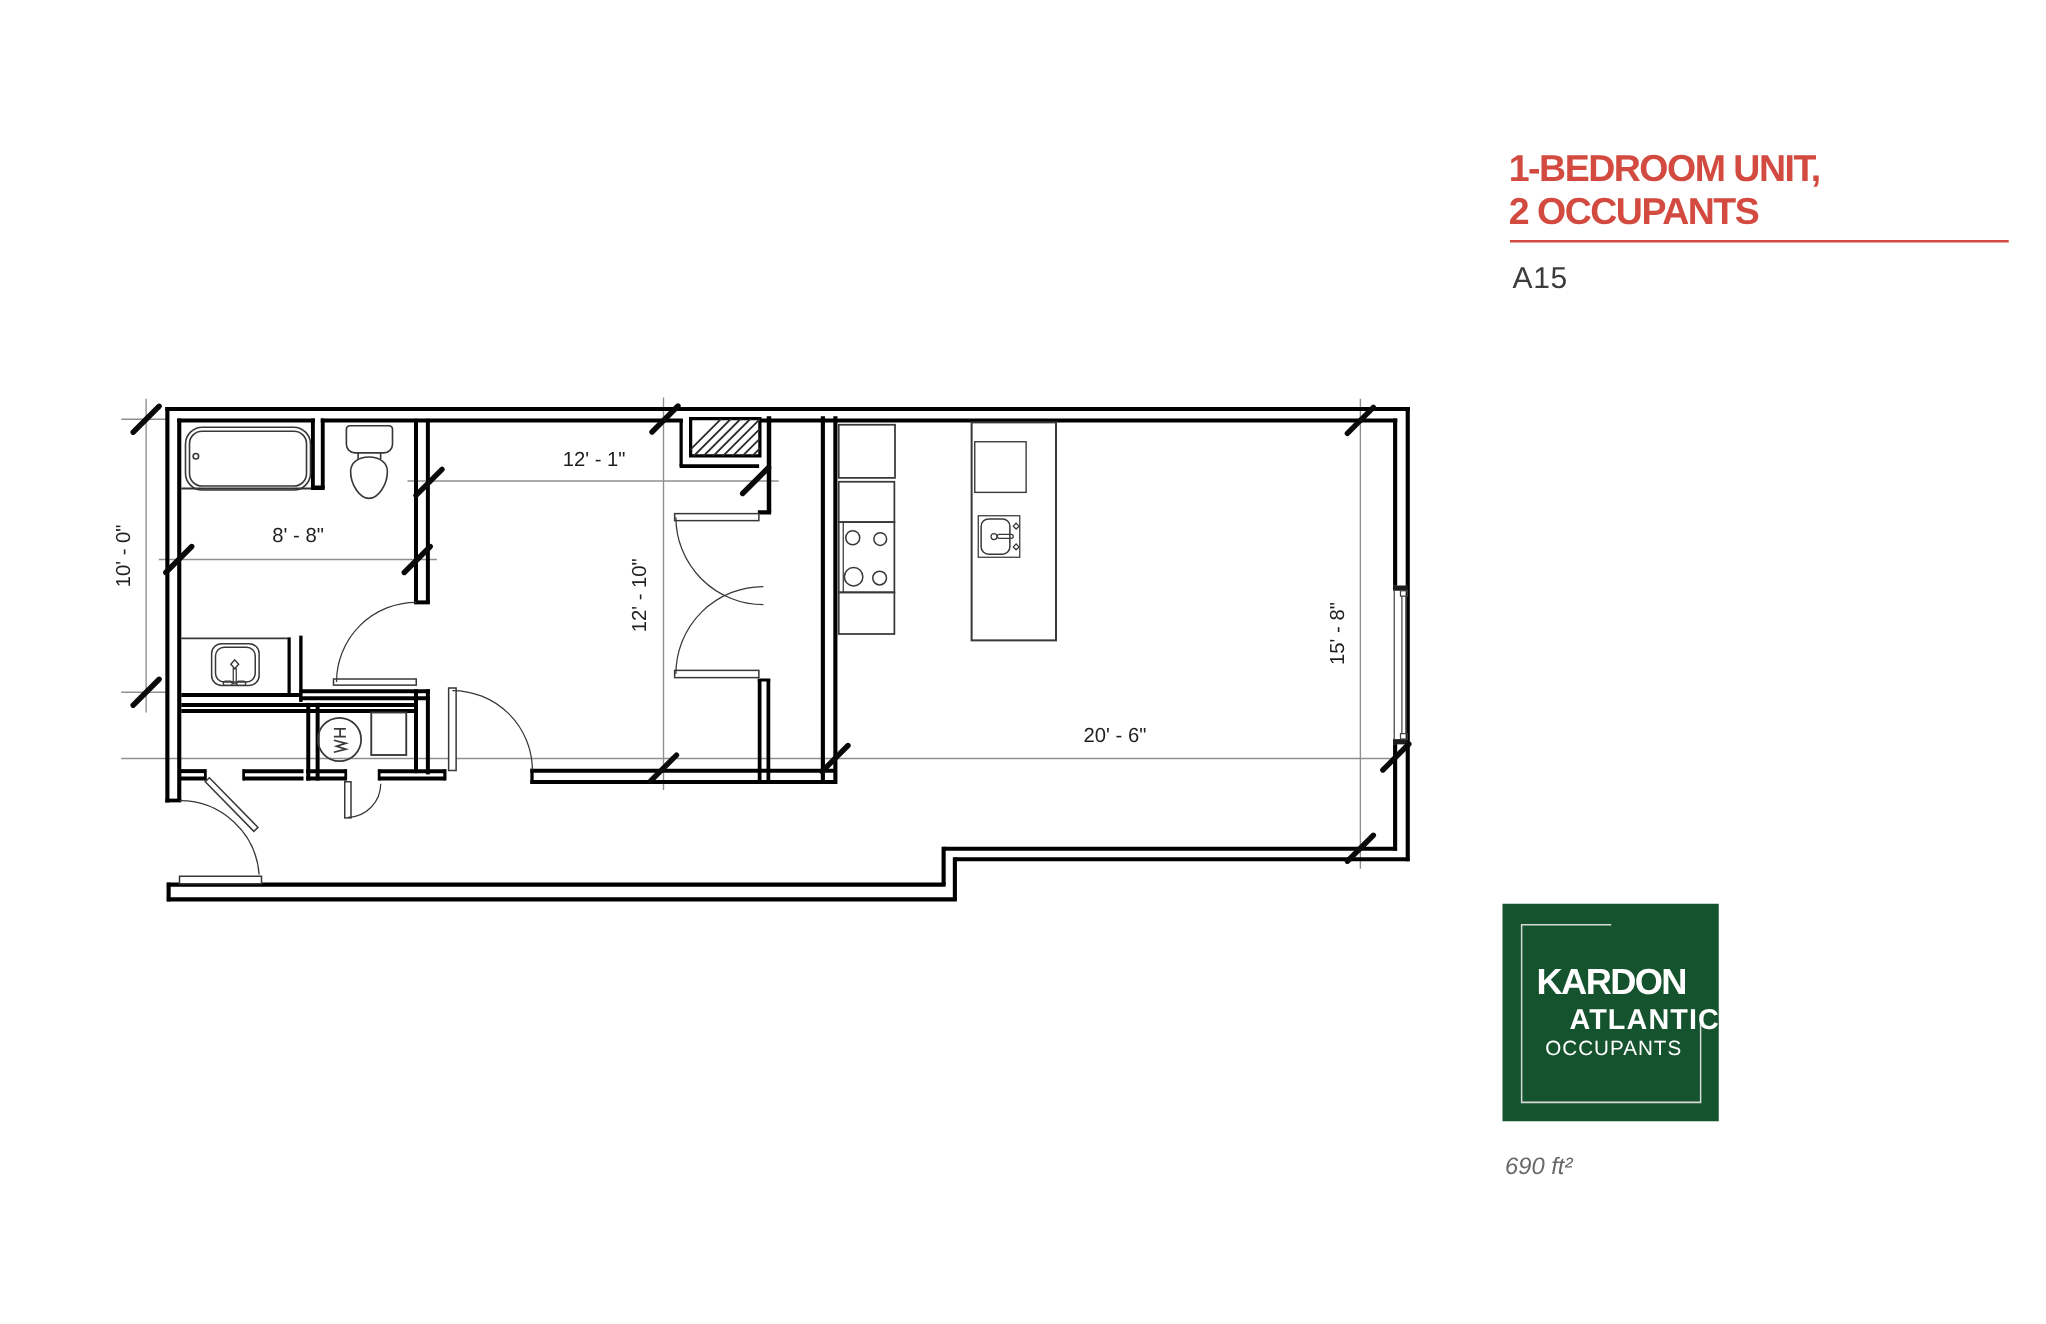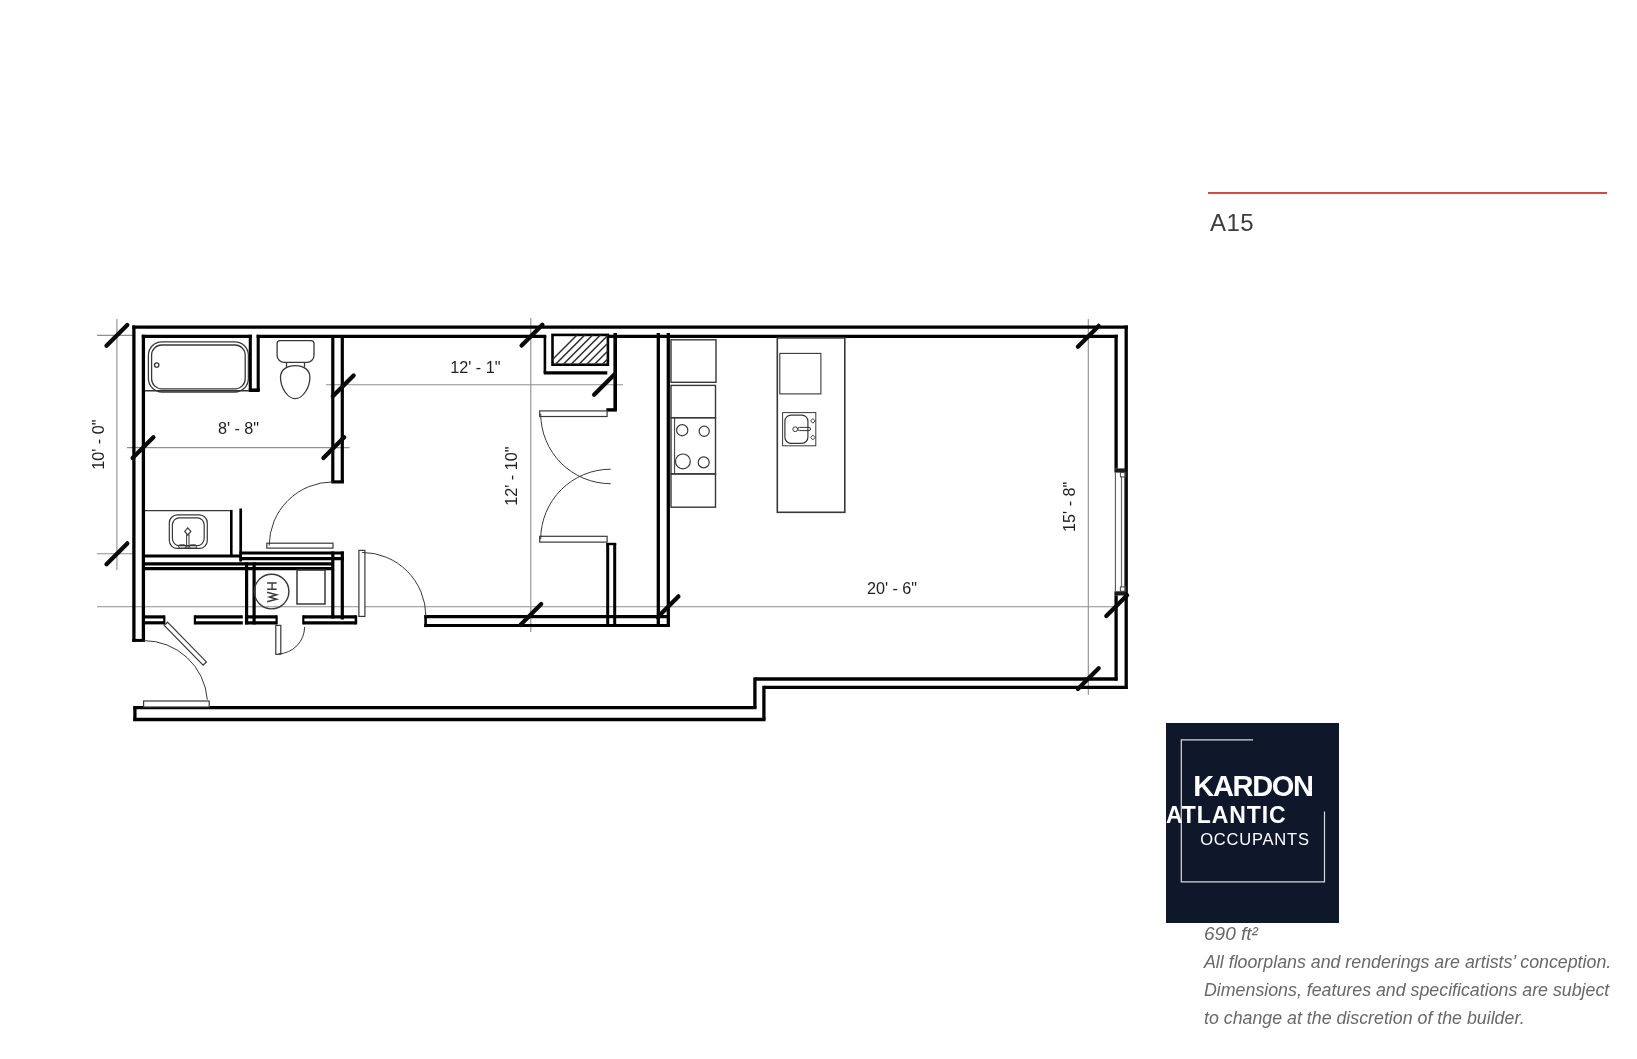--- a/index.html
+++ b/index.html
@@ -1,23 +1,23 @@
 <!DOCTYPE html>
 <html><head>
 <meta charset="utf-8">
 <style>
 html,body{margin:0;padding:0;background:#ffffff;}
 #page{position:relative;width:1637px;height:1059px;background:#ffffff;overflow:hidden;font-family:"Liberation Sans",sans-serif;}
 #plan{position:absolute;left:0;top:0;}
 .ttl{position:absolute;left:1207px;top:119px;width:420px;color:#d34b40;font-size:30px;font-weight:bold;letter-spacing:-1.2px;line-height:34px;}
 .rule{position:absolute;left:1208px;top:192px;width:399px;height:2.4px;background:#d34b40;}
 .a15{position:absolute;left:1210px;top:207.5px;color:#3c3c3c;font-size:24px;letter-spacing:0.5px;line-height:30px;}
-.logo{position:absolute;left:1166px;top:723px;width:173px;height:200px;background:#0f172a;}
+.logo{position:absolute;left:1202px;top:723px;width:173px;height:174px;background:#14532d;}
 .lg1{position:absolute;left:0;top:48.6px;width:174px;color:#fff;font-size:29px;font-weight:bold;letter-spacing:-1.3px;text-align:center;line-height:29px;}
-.lg2{position:absolute;left:0;top:80.9px;width:174px;color:#fff;font-size:23px;font-weight:bold;letter-spacing:0.9px;text-align:left;line-height:23px;}
+.lg2{position:absolute;left:0;top:80.9px;width:174px;color:#fff;font-size:23px;font-weight:bold;letter-spacing:0.9px;text-align:right;line-height:23px;}
 .lg3{position:absolute;left:2px;top:107.5px;width:174px;color:#fff;font-size:16.5px;font-weight:normal;letter-spacing:0.8px;text-align:center;line-height:16.5px;}
 .sqft{position:absolute;left:1204px;top:923px;color:#686868;font-size:19px;font-style:italic;}
 .disc{position:absolute;left:1204px;top:947.5px;color:#686868;font-size:17.8px;font-style:italic;line-height:28.4px;white-space:nowrap;}
 </style>
 </head>
 <body>
 <div id="page">
 <svg id="plan" width="1637" height="1059" viewBox="0 0 1637 1059">
 
 <rect x="145" y="338" width="186" height="214" fill="none" stroke="none"></rect>
@@ -300,20 +300,21 @@
 <g fill="#1f1f1f" font-size="16.2" font-family="Liberation Sans, sans-serif">
 <text x="238.5" y="433.9" text-anchor="middle">8' - 8"</text>
 <text x="475.3" y="372.5" text-anchor="middle">12' - 1"</text>
 <text x="892" y="593.6" text-anchor="middle">20' - 6"</text>
 <text transform="translate(103.9,444.7) rotate(-90)" text-anchor="middle">10' - 0"</text>
 <text transform="translate(516.7,476.2) rotate(-90)" text-anchor="middle">12' - 10"</text>
 <text transform="translate(1075,506.8) rotate(-90)" text-anchor="middle">15' - 8"</text>
 </g>
 </svg>
 
+<div class="ttl">1-BEDROOM UNIT,<br>2 OCCUPANTS</div>
 
 <div class="rule"></div>
 
 <div class="a15">A15</div>
 
 <div class="logo">
 <svg width="173" height="174" style="position:absolute;left:0;top:0;">
 
 <g fill="none" stroke="#d9d9d9" stroke-width="1.2">
 <path d="M87,16.8 L15.3,16.8 L15.3,158.9 L158.5,158.9 L158.5,88.5"></path>
@@ -322,14 +323,13 @@
 
 <div class="lg1">KARDON</div>
 
 <div class="lg2">ATLANTIC</div>
 
 <div class="lg3">OCCUPANTS</div>
 </div>
 
 <div class="sqft">690 ft²</div>
 
-<div class="disc">All floorplans and renderings are artists’ conception.<br>Dimensions, features and specifications are subject<br>to change at the discretion of the builder.</div>
 </div>
 
 </body></html>

